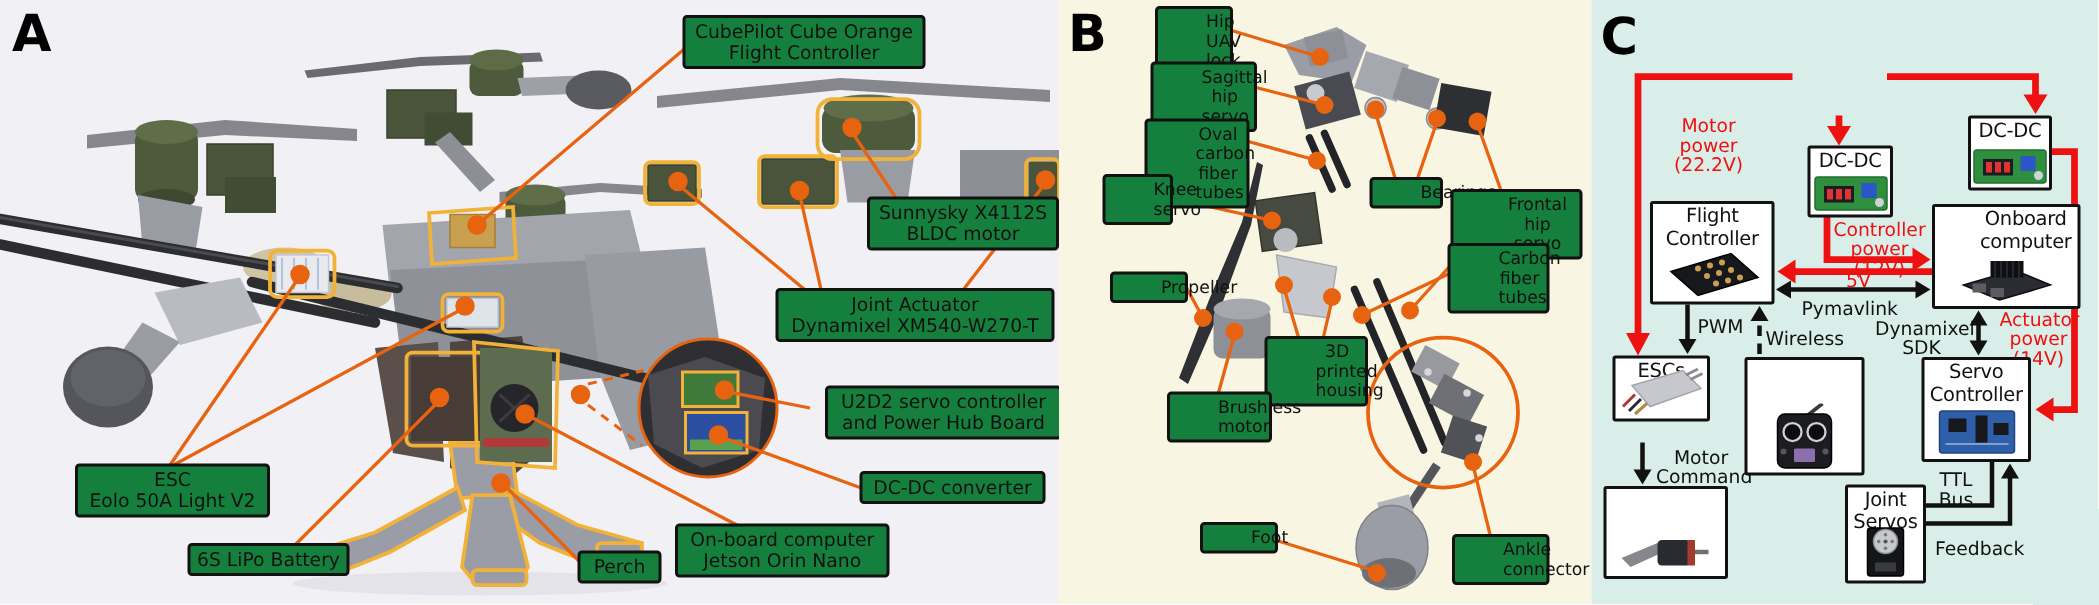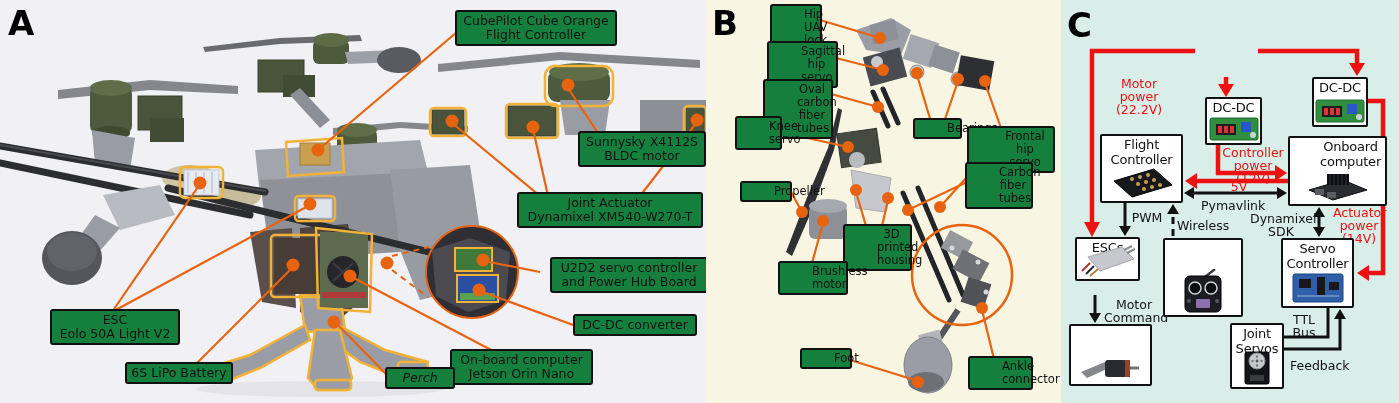--- a/index.html
+++ b/index.html
@@ -191,21 +191,21 @@
     <div class="callout cA" style="left:517px;top:192px;width:186px;">Joint Actuator
 Dynamixel XM540-W270-T</div>
     <div class="callout cA" style="left:537px;top:257px;width:158px;margin-left:13px;">U2D2 servo controller
 and Power Hub Board</div>
     <div class="callout cA" style="left:450px;top:349px;width:143px;">On-board computer
 Jetson Orin Nano</div>
     <div class="callout cA" style="left:573px;top:314px;width:124px;">DC-DC converter</div>
     <div class="callout cA" style="left:50px;top:309px;width:130px;">ESC
 Eolo 50A Light V2</div>
     <div class="callout cA" style="left:125px;top:362px;width:108px;">6S LiPo Battery</div>
-    <div class="callout cA" style="left:385px;top:367px;width:70px;font-style:italic;">Perch</div>
+    <div class="callout cA" style="left:385px;top:367px;width:56px;">Perch</div>
   </section>
 
   <section class="panel panelB">
     <svg class="art" width="355" height="403" viewBox="0 0 355 403">
 
       <g>
         <polygon points="150,30 185,18 205,30 195,55 160,50" fill="#9b9da6"></polygon>
         <rect x="165" y="22" width="26" height="20" fill="#8e9098" transform="rotate(-12 178 32)"></rect>
         <rect x="160" y="52" width="38" height="30" fill="#4a4b52" transform="rotate(-15 179 67)"></rect>
         <circle cx="171" cy="62" r="6" fill="#c8cace"></circle>

